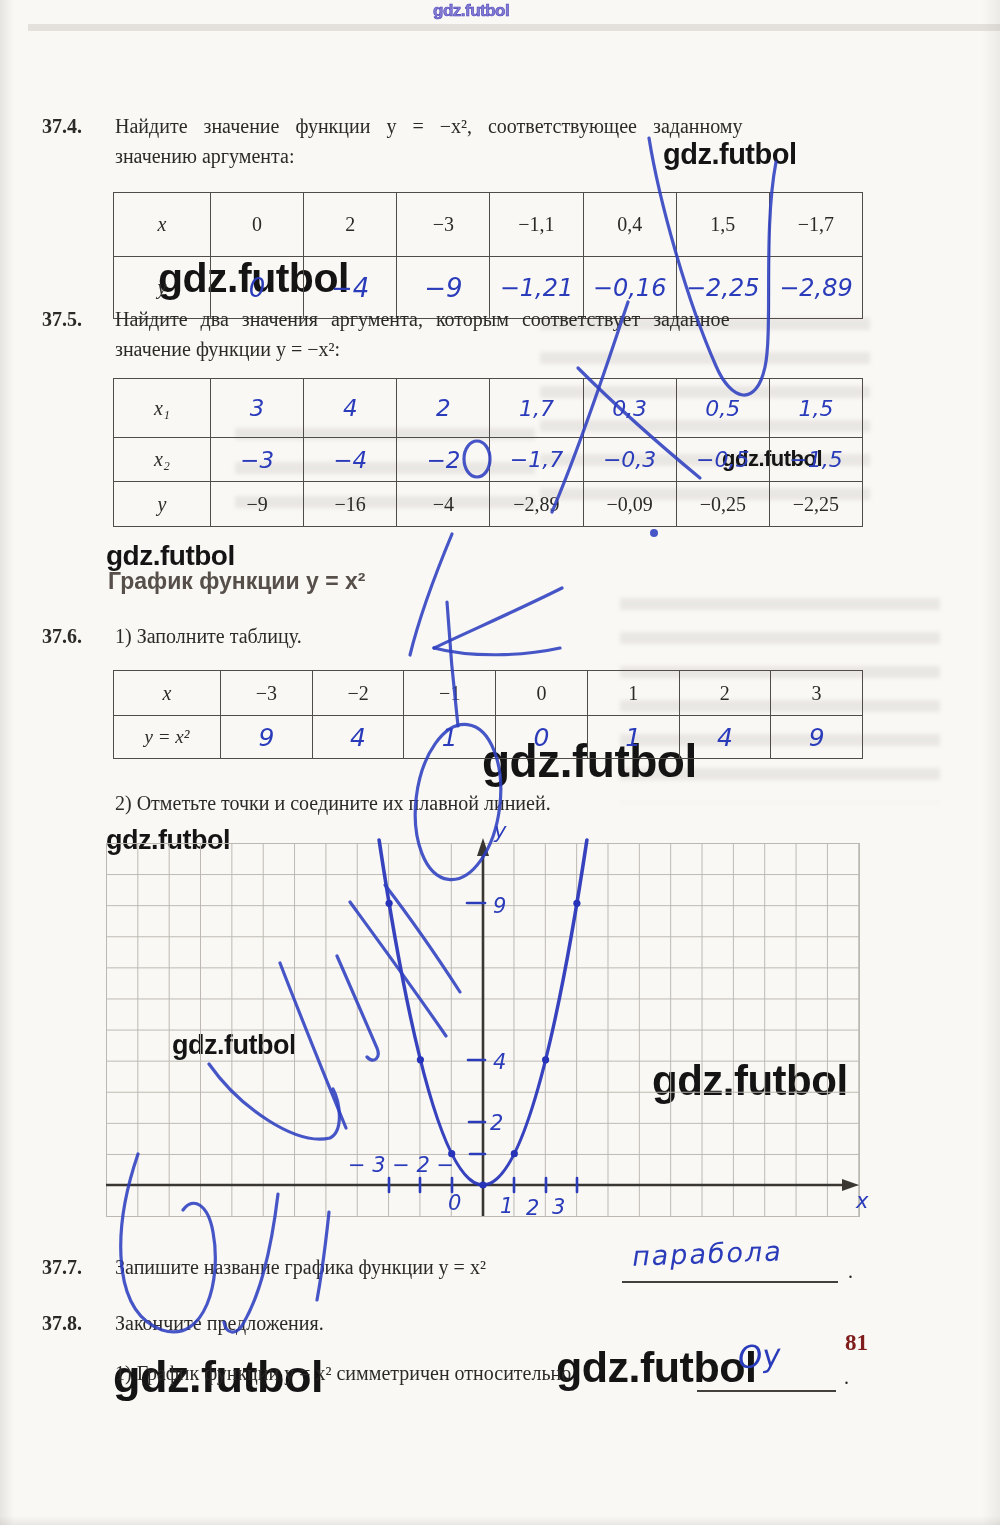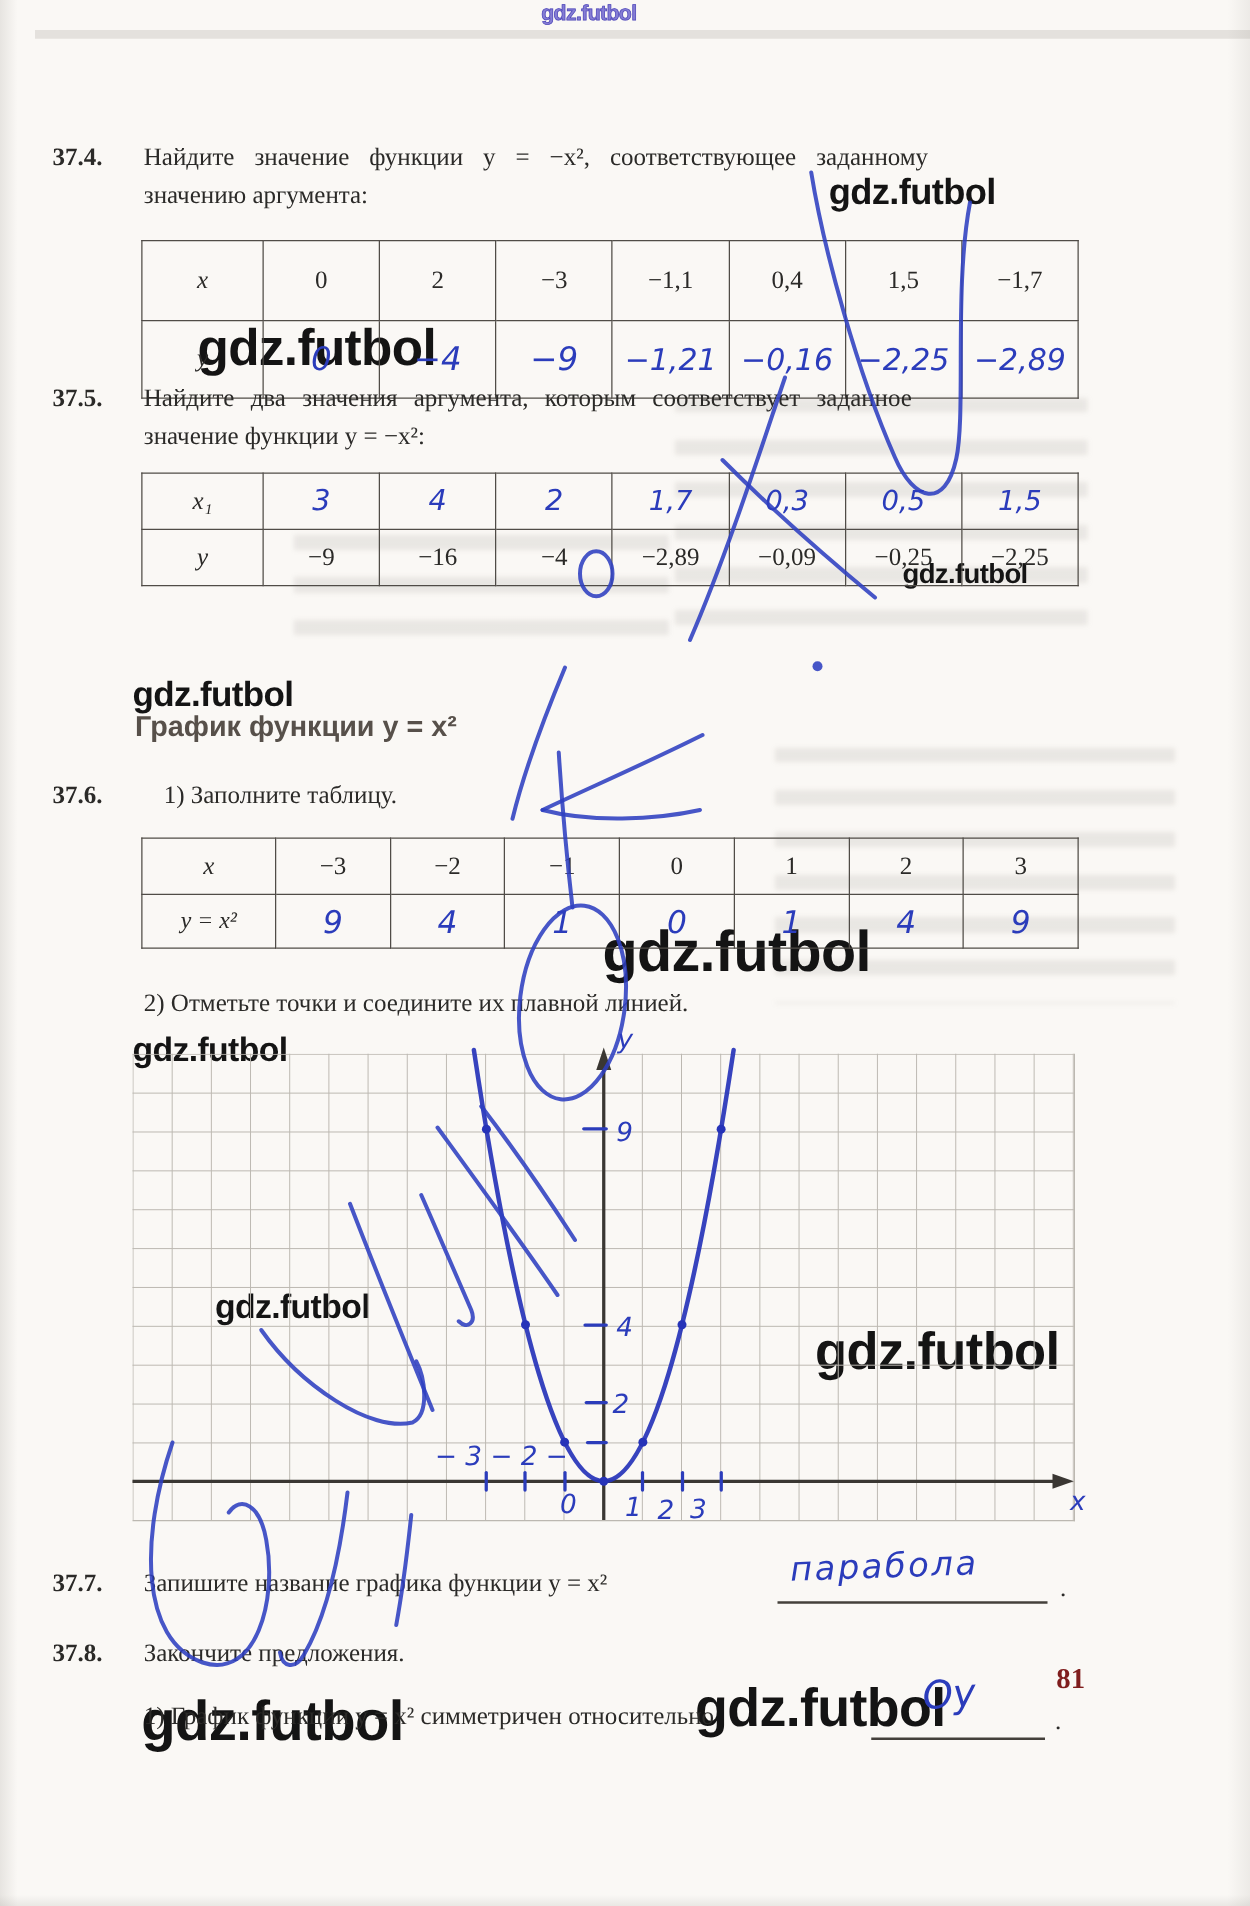--- a/index.html
+++ b/index.html
@@ -104,47 +104,57 @@
       <col style="width:97px">
       <col>
       <col>
       <col>
       <col>
       <col>
       <col>
       <col>
     </colgroup>
   <tbody>
-      <tr style="height:45px">
+      <tr style="height:59px">
     <td class="lbl">x₁</td>
     <td><span class="hw" style="font-size:23px">3</span></td>
     <td><span class="hw" style="font-size:23px">4</span></td>
     <td><span class="hw" style="font-size:23px">2</span></td>
     <td><span class="hw" style="font-size:22px">1,7</span></td>
     <td><span class="hw" style="font-size:22px">0,3</span></td>
     <td><span class="hw" style="font-size:22px">0,5</span></td>
     <td><span class="hw" style="font-size:22px">1,5</span></td>
+  </tr>
+  <tr style="height:44px">
+    <td class="lbl">x₂</td>
+    <td><span class="hw" style="font-size:23px">−3</span></td>
+    <td><span class="hw" style="font-size:23px">−4</span></td>
+    <td><span class="hw" style="font-size:23px">−2</span></td>
+    <td><span class="hw" style="font-size:22px">−1,7</span></td>
+    <td><span class="hw" style="font-size:22px">−0,3</span></td>
+    <td><span class="hw" style="font-size:22px">−0,5</span></td>
+    <td><span class="hw" style="font-size:22px">−1,5</span></td>
   </tr>
   <tr style="height:45px">
     <td class="lbl">y</td>
     <td>−9</td>
     <td>−16</td>
     <td>−4</td>
     <td>−2,89</td>
     <td>−0,09</td>
     <td>−0,25</td>
     <td>−2,25</td>
   </tr>
 </tbody>
   </table>
 
 <div class="heading" style="left:108px;top:568px;font-size:23px;">График функции y = x²</div>
 
 <div class="tnum" style="left:42px;top:625px;">37.6.</div>
-<div class="print" style="left:115px;top:625px;margin-left:16px;">1) Заполните таблицу.</div>
+<div class="print" style="left:115px;top:625px;">1) Заполните таблицу.</div>
 
 <table class="tbl" style="top:670px;">
   <colgroup>
       <col style="width:107px">
       <col>
       <col>
       <col>
       <col>
       <col>
       <col>

